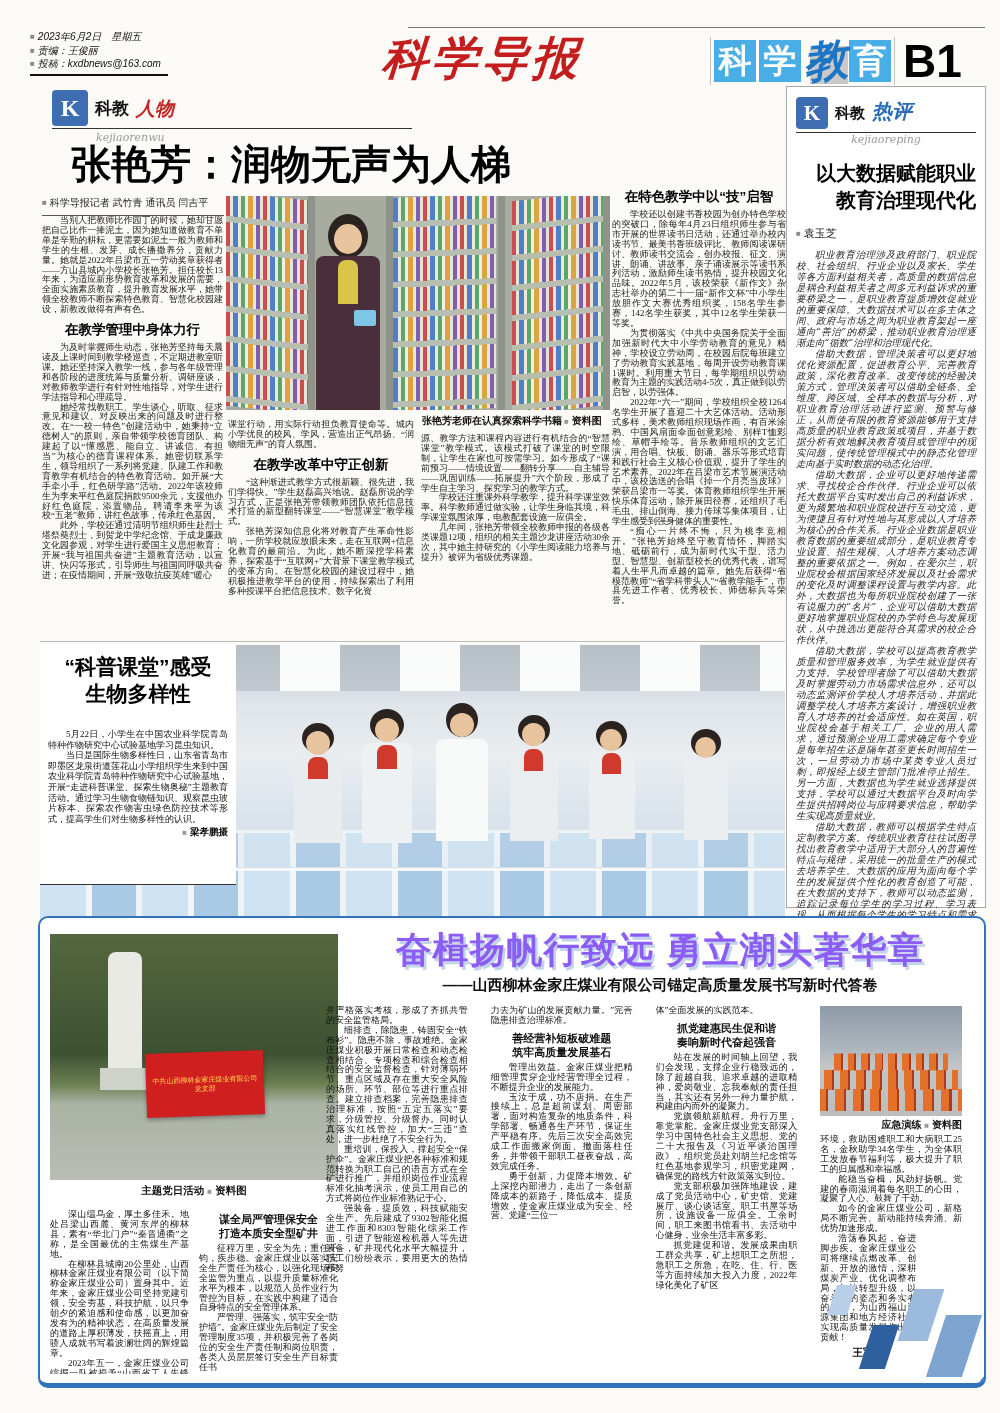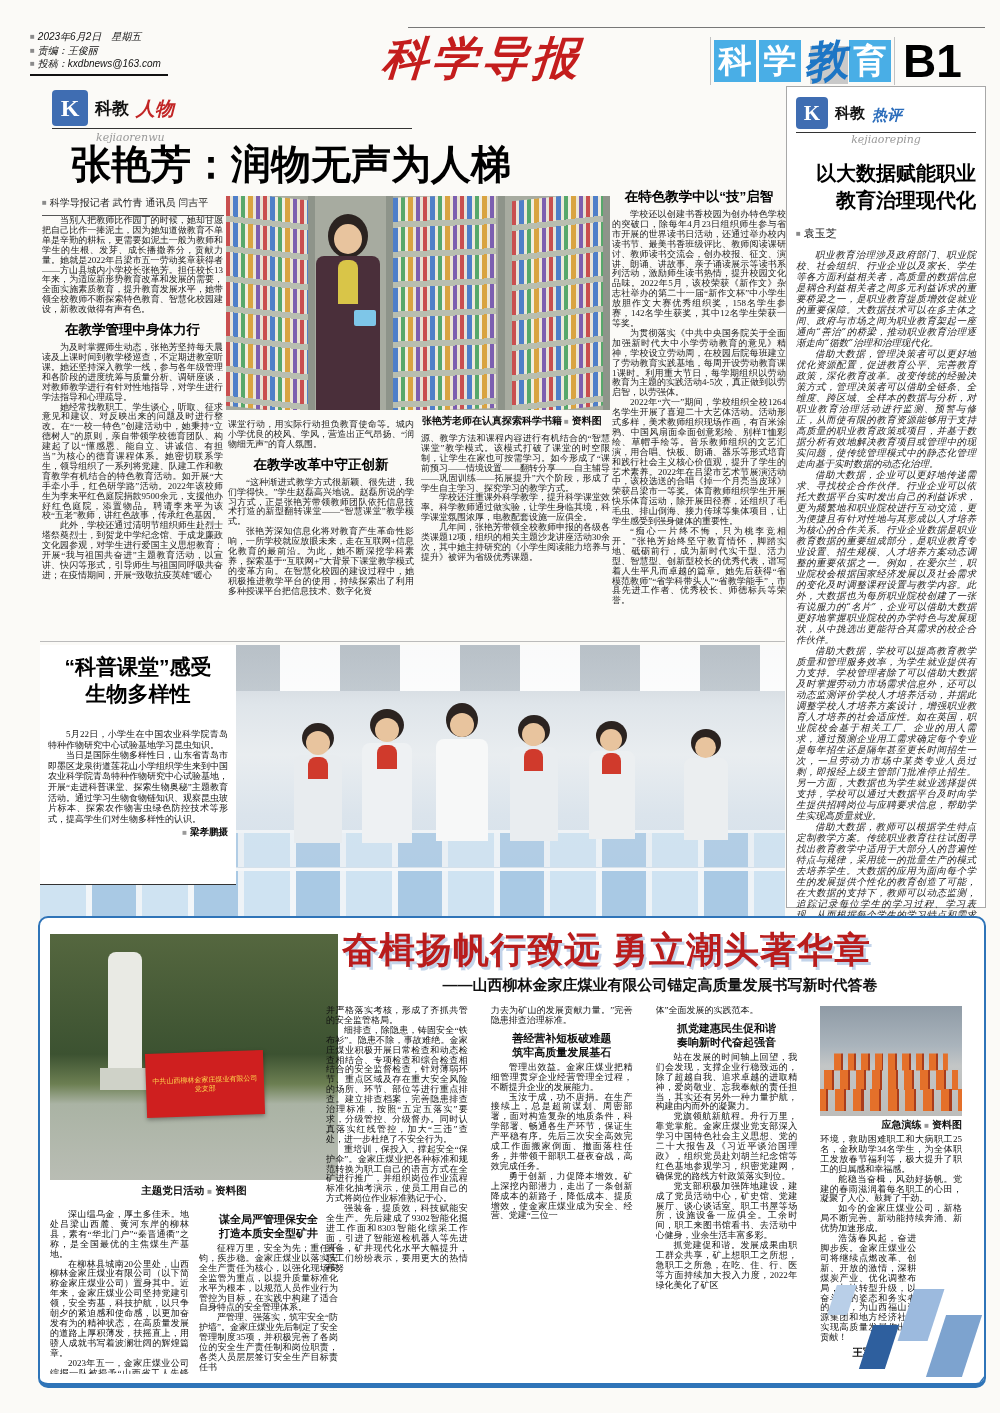--- a/index.html
+++ b/index.html
@@ -87,22 +87,22 @@
   .pn-panel{position:absolute;left:0;top:0;width:196px;height:240px;background:#fff;
             border-bottom:1px solid #333;padding:8px 8px 2px;box-sizing:border-box;}
   .pn-headline{text-align:center;font:bold 21px/27px "Liberation Sans",sans-serif;color:#000;}
   .pn-text{margin-top:22px;font-size:9px;line-height:10.6px;text-align:justify;}
   .pn-text p{margin:0;text-indent:2em;}
   .pn-credit{text-align:right;font:bold 9.5px "Liberation Sans",sans-serif;margin-top:2px;}
   .thin-rule{height:1px;background:#bbb;}
   
   .feature-box{left:38px;top:916px;width:948px;height:472px;border:2px solid #2f74b8;border-bottom-width:5px;
                border-radius:10px;background:#fff;box-sizing:border-box;overflow:hidden;}
-  .f-headline{position:absolute;left:302px;top:8px;width:636px;text-align:left;
-              font:bold 36px "Liberation Sans",sans-serif;color:#b91c1c;letter-spacing:1px;
+  .f-headline{position:absolute;left:302px;top:8px;width:636px;text-align:center;
+              font:bold 36px "Liberation Sans",sans-serif;color:#8b5cf6;letter-spacing:1px;
               text-shadow:2.5px 2.5px 0 #c3d4ea;}
   .f-subheadline{position:absolute;left:302px;top:58px;width:636px;text-align:center;
                  font:bold 15px "Liberation Sans",sans-serif;color:#111;}
   .f-cols{position:absolute;left:286px;top:88px;width:636px;height:368px;display:flex;gap:23px;}
   .fcol{flex:1;font-size:9px;line-height:9.9px;text-align:justify;overflow:hidden;position:relative;}
   .fcol p{margin:0;text-indent:2em;}
   .fsub{font:bold 11px/14px "Liberation Sans",sans-serif;text-align:center;text-indent:0;margin:5px 0 4px;}
   .f-photo1{left:10px;top:16px;width:288px;height:246px;}
   .f-cap1{position:absolute;left:10px;top:266px;width:288px;text-align:center;
           font:bold 10.5px "Liberation Sans",sans-serif;}
@@ -195,21 +195,21 @@
     <p>学校还以创建书香校园为创办特色学校的突破口，除每年4月23日组织师生参与省市开展的世界读书日活动，还通过举办校内读书节、最美书香班级评比、教师阅读课研讨、教师读书交流会，创办校报、征文、演讲、朗诵、讲故事、亲子诵读展示等读书系列活动，激励师生读书热情，提升校园文化品味。2022年5月，该校荣获《新作文》杂志社举办的第二十一届“新作文杯”中小学生放胆作文大赛优秀组织奖，158名学生参赛，142名学生获奖，其中12名学生荣获一等奖。</p>
     <p>为贯彻落实《中共中央国务院关于全面加强新时代大中小学劳动教育的意见》精神，学校设立劳动周，在校园后院每班建立了劳动教育实践基地，每周开设劳动教育课1课时。利用重大节日，每学期组织以劳动教育为主题的实践活动4-5次，真正做到以劳启智，以劳强体。</p>
     <p>2022年“六一”期间，学校组织全校1264名学生开展了喜迎二十大艺体活动。活动形式多样，美术教师组织现场作画，有百米涂鸦、中国风扇面伞面创意彩绘、别样T恤彩绘、草帽手绘等。音乐教师组织的文艺汇演，用合唱、快板、朗诵、器乐等形式培育和践行社会主义核心价值观，提升了学生的艺术素养。2022年在吕梁市艺术节展演活动中，该校选送的合唱《掉一个月亮当皮球》荣获吕梁市一等奖。体育教师组织学生开展快乐体育运动，除开展田径赛，还组织了毛毛虫、排山倒海、接力传球等集体项目，让学生感受到强身健体的重要性。</p>
     <p>“痴心一片终不悔，只为桃李竞相开。”张艳芳始终坚守教育情怀，脚踏实地、砥砺前行，成为新时代实干型、活力型、智慧型、创新型校长的优秀代表，谱写着人生平凡而卓越的篇章。她先后获得“省模范教师”“省学科带头人”“省教学能手”，市县先进工作者、优秀校长、师德标兵等荣誉。</p>
   </div>
 
   <div class="abs sidebar">
     <div class="badge">
       <span class="k-badge" style="width:32px;height:32px;font-size:21px;">K</span>
       <span class="blk" style="font-size:15px;">科教</span>
-      <span class="cal blue" style="font-size:15px;">热评</span>
+      <span class="cal blue" style="font-size:20px;">热评</span>
     </div>
     <div class="badge-rule" style="margin-top:3px;"></div>
     <div class="pinyin" style="text-align:center;">kejiaoreping</div>
     <div class="sb-headline">
       <div>以大数据赋能职业</div>
       <div>教育治理现代化</div>
     </div>
     <div class="sb-author sq">袁玉芝</div>
     <p class="sb-p">职业教育治理涉及政府部门、职业院校、社会组织、行业企业以及家长、学生等各方面利益相关者，高质量的数据信息是耦合利益相关者之间多元利益诉求的重要桥梁之一，是职业教育提质增效促就业的重要保障。大数据技术可以在多主体之间、政府与市场之间为职业教育架起一座通向“善治”的桥梁，推动职业教育治理逐渐走向“循数”治理和治理现代化。</p>
     <p class="sb-p">借助大数据，管理决策者可以更好地优化资源配置，促进教育公平、完善教育政策，深化教育改革。改变传统的经验决策方式，管理决策者可以借助全链条、全维度、跨区域、全样本的数据与分析，对职业教育治理活动进行监测、预警与修正，从而使有限的教育资源能够用于支持高质量的职业教育政策或项目，并基于数据分析有效地解决教育项目或管理中的现实问题，使传统管理模式中的静态化管理走向基于实时数据的动态化治理。</p>

